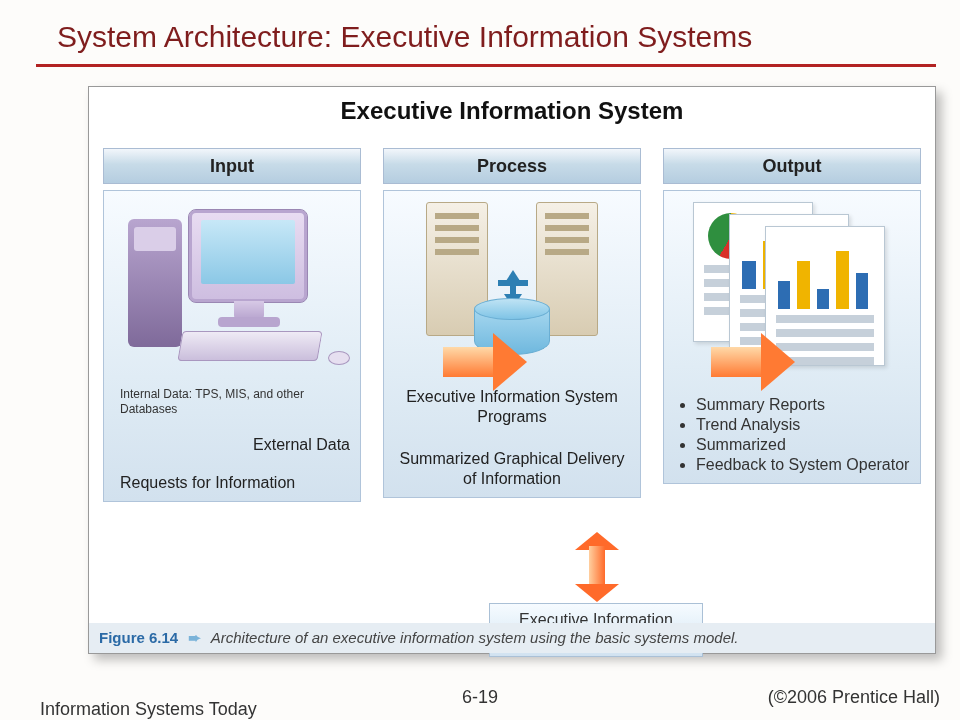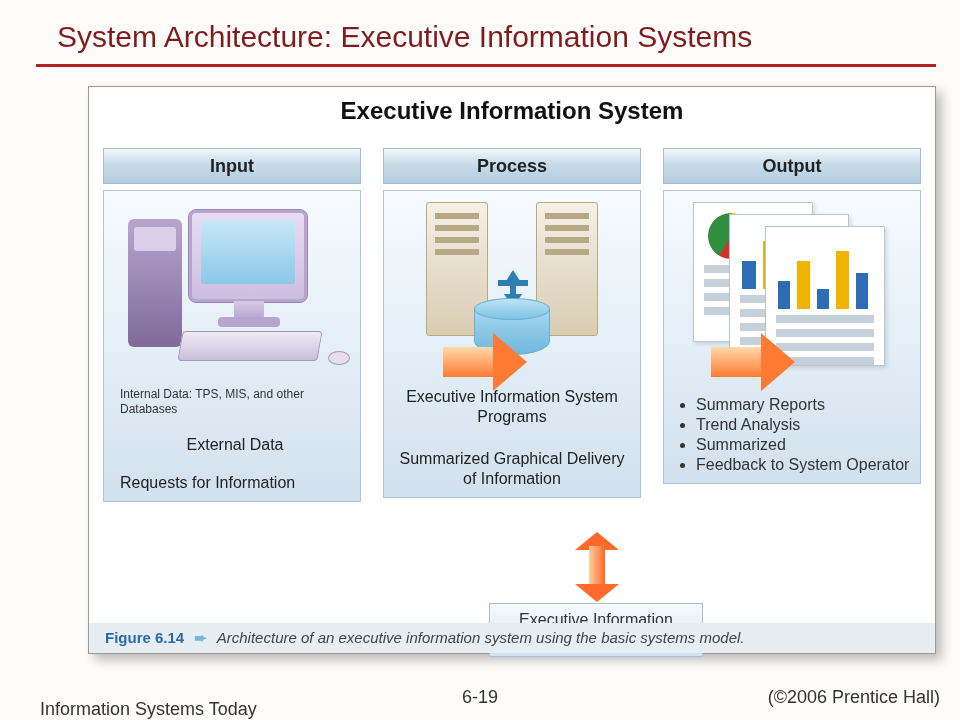--- a/index.html
+++ b/index.html
@@ -111,21 +111,21 @@
     border:1px solid #aac0d6;
     background:linear-gradient(#f6fbff,#dfedf7 60%,#d1e2f0);
     text-align:center;
     font-size:16px;
     padding:6px 8px;
     line-height:1.25;
   }
   .caption-bar {
     position:absolute; left:0; right:0; bottom:0;
     background:#e6edf3;
-    padding:6px 16px;
+    padding:6px 10px;
     font-size:15px;
     display:flex; gap:10px;
   }
   .caption-bar .fignum { color:#2b6aa6; font-weight:700; }
   .caption-bar .figarrow { color:#7ab3d9; font-weight:700; }
   .caption-bar .figtext { font-style:italic; color:#444; }
   .footer-left { position:absolute; left:40px; bottom:0; font-size:18px; }
   .footer-center { position:absolute; left:50%; transform:translateX(-50%); bottom:12px; font-size:18px; }
   .footer-right { position:absolute; right:20px; bottom:12px; font-size:18px; }
 
@@ -214,21 +214,21 @@
             <div class="monitor">
                 <div class="screen"></div>
               </div>
             <div class="stand"></div>
               <div class="base"></div>
             <div class="keyboard"></div>
               <div class="mouse"></div>
           </div>
         </div>
         <div class="desc-block">Internal Data: TPS, MIS, and other Databases</div>
-        <div class="desc-line" style="text-align:center;margin-top:18px;padding-left:6px;">External Data</div>
+        <div class="desc-line" style="text-align:right;margin-top:18px;padding-left:6px;">External Data</div>
         <div class="desc-line" style="text-align:left;margin-top:18px;padding-left:6px;">Requests for Information</div>
       </div>
     </div>
 
     <div class="col">
       <div class="col-header">Process</div>
       <div class="col-box">
         <div class="icon-zone">
           <div class="servers">
             <div class="srv srv1"></div>

